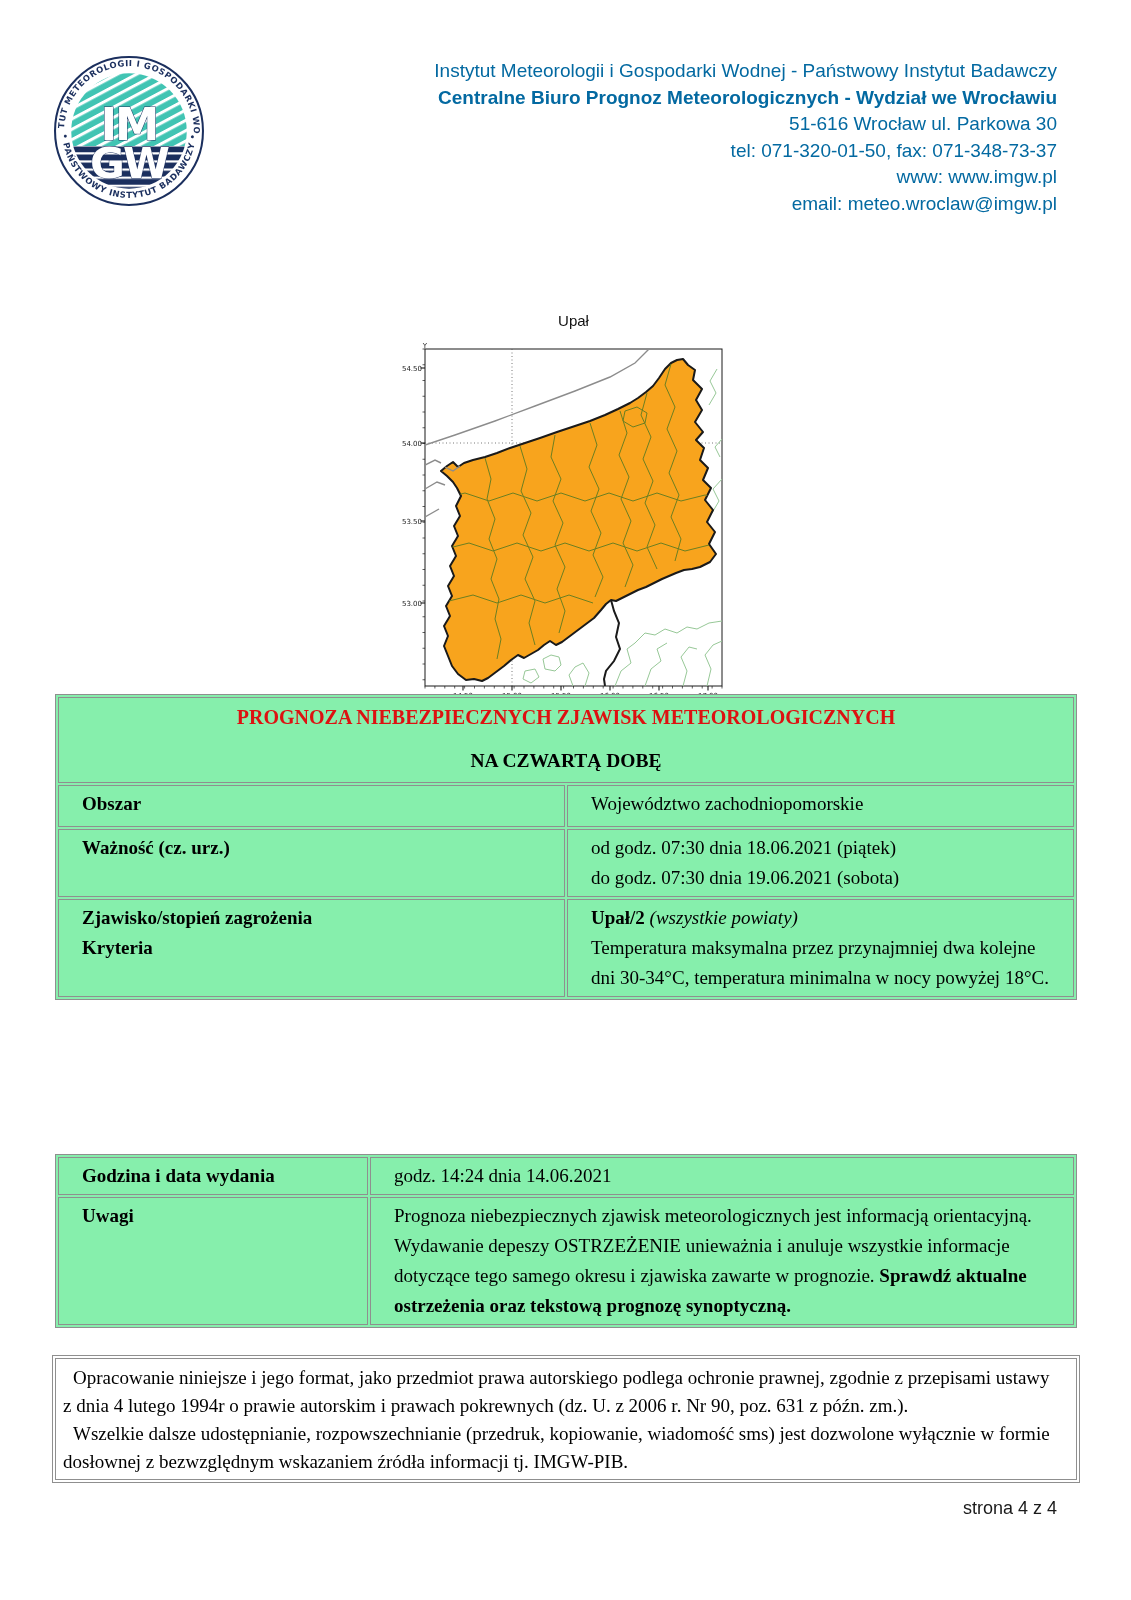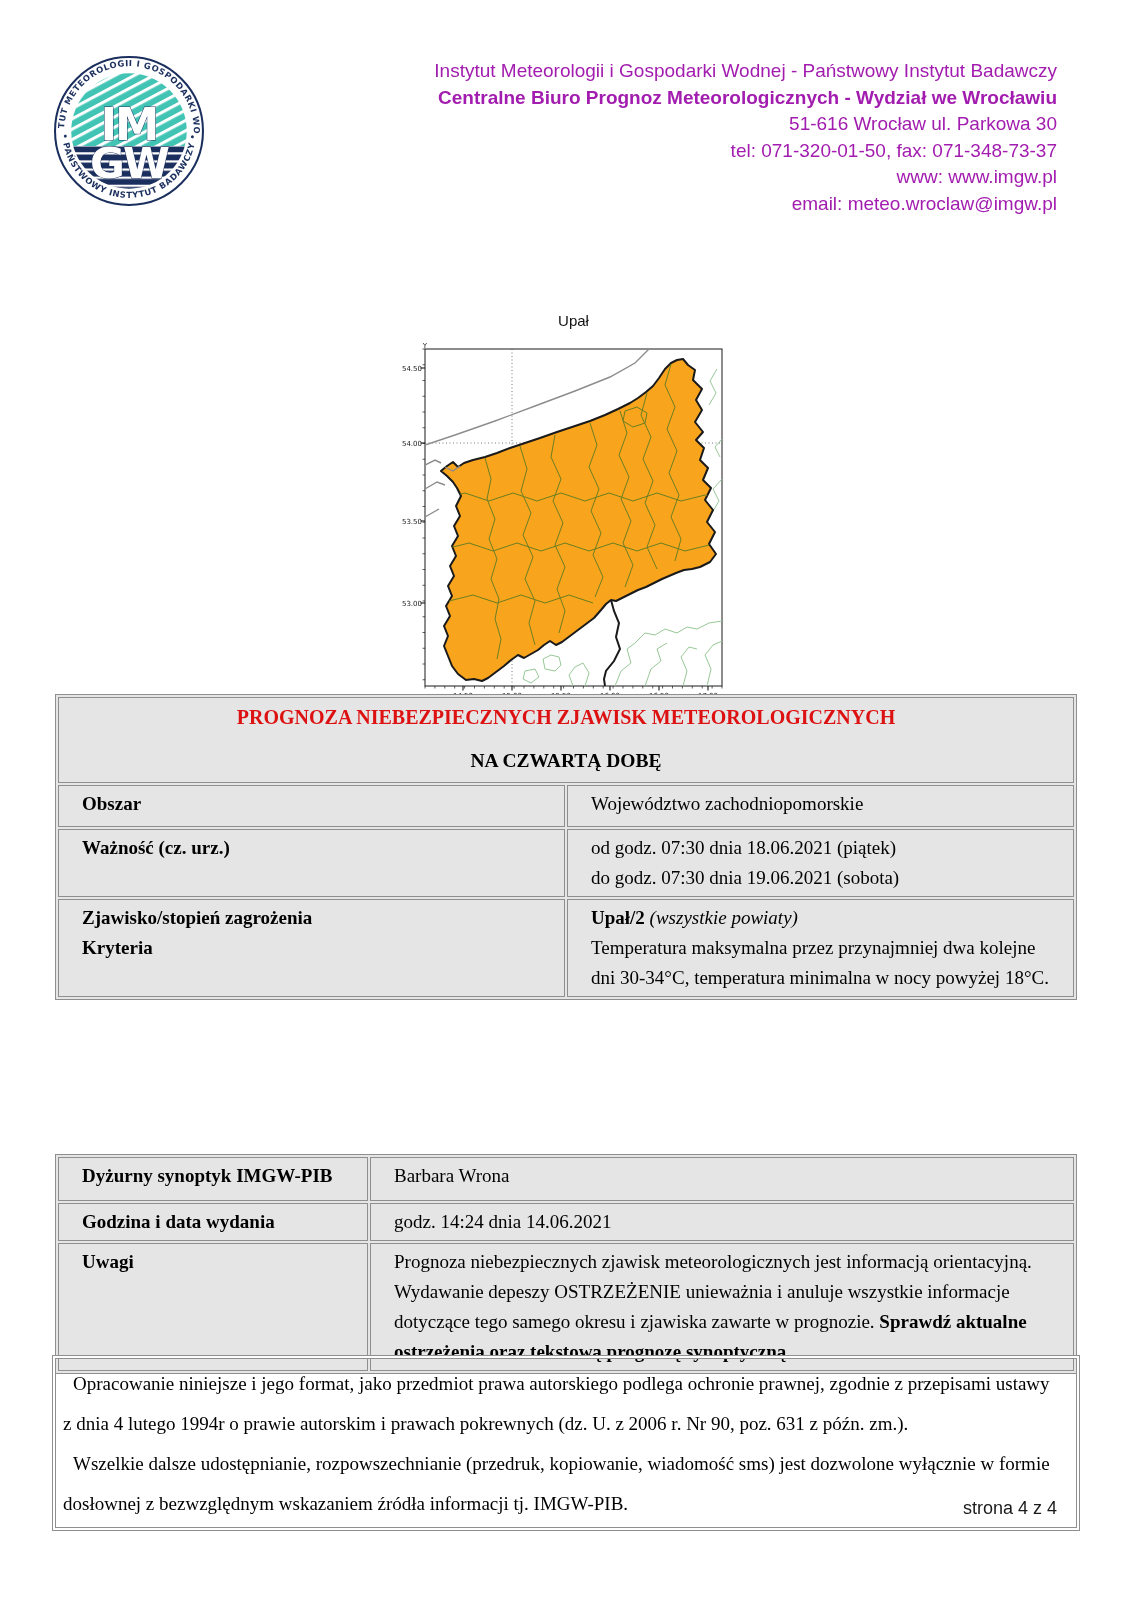--- a/index.html
+++ b/index.html
@@ -3,51 +3,51 @@
 <meta charset="utf-8">
 <style>
   html,body{margin:0;padding:0;background:#ffffff;}
   .page{position:relative;width:1131px;height:1600px;background:#fff;overflow:hidden;
         font-family:"Liberation Serif","DejaVu Serif",serif;color:#000;}
 
   
   .logo{position:absolute;left:53px;top:55px;width:152px;height:152px;}
   .hdr{position:absolute;right:74px;top:58px;width:720px;text-align:right;
        font-family:"Liberation Sans","DejaVu Sans",sans-serif;
-       font-size:19px;line-height:26.5px;color:#a21caf;}
+       font-size:19px;line-height:26.5px;color:#0369a1;}
   .hdr .b{font-weight:bold;}
 
   
   .map-title{position:absolute;left:425px;top:312px;width:297px;text-align:center;
              font-family:"Liberation Sans","DejaVu Sans",sans-serif;font-size:15px;color:#111;}
   .map-svg{position:absolute;left:397px;top:343px;}
 
   
   table.doc{position:absolute;border-collapse:separate;border-spacing:2px;
-            border:1px solid #8f8f8f;background:#e5e5e5;table-layout:fixed;}
+            border:1px solid #8f8f8f;background:#86efac;table-layout:fixed;}
   table.doc td{border:1px solid #8f8f8f;vertical-align:top;padding:3px 23px;
                font-size:19px;line-height:1.58;}
   .t1{left:55px;top:694px;width:1022px;}
   .t2{left:55px;top:1154px;width:1022px;}
   td.lbl{font-weight:bold;}
   .t1 .title-cell{text-align:center;padding:6px 8px 8px 8px;line-height:1.35;}
   .t1 .title-red{color:#dd1111;font-weight:bold;font-size:20px;}
   .t1 .title-sub{color:#000;font-weight:bold;font-size:19.5px;margin-top:17px;}
   .val-line{display:block;}
   .crit{margin-top:0;}
   .uwagi-cell{line-height:1.45;}
   .colw1{width:262px;}
   .h34{height:34px;} .h58{height:58px;} .h74{height:74px;}
   .h36{height:36px;} .h30{height:30px;} .h104{height:104px;}
 
   
   .copy{position:absolute;left:52px;top:1355px;width:1028px;min-height:100px;
         border:1px solid #8f8f8f;box-shadow:inset 0 0 0 2px #ffffff,inset 0 0 0 3px #8f8f8f;
         padding:8px 18px 6px 10px;box-sizing:border-box;
-        font-size:19px;line-height:40px;}
+        font-size:19px;line-height:28px;}
   .copy p{margin:0;text-indent:10px;}
   .copy p + p{text-indent:10px;}
 
   
   .pageno{position:absolute;right:74px;top:1498px;
           font-family:"Liberation Sans","DejaVu Sans",sans-serif;font-size:18px;color:#1a1a1a;}
 </style>
 </head>
 <body>
 
@@ -261,24 +261,20 @@
       <td class="h74">
         <span class="val-line"><b>Upał/2</b><i> (wszystkie powiaty)</i></span>
         <span class="val-line crit">Temperatura maksymalna przez przynajmniej dwa kolejne dni 30-34°C, temperatura minimalna w nocy powyżej 18°C.</span>
       </td>
     </tr>
   </tbody>
     </table>
 
   <table class="doc t2">
     <tbody>
-        <tr>
-      <td class="lbl colw1 h36">Dyżurny synoptyk IMGW-PIB</td>
-      <td class="h36">Barbara Wrona</td>
-    </tr>
     <tr>
       <td class="lbl colw1 h30">Godzina i data wydania</td>
       <td class="h30">godz. 14:24 dnia 14.06.2021</td>
     </tr>
     <tr>
       <td class="lbl colw1 h104">Uwagi</td>
       <td class="h104 uwagi-cell">
         <span>Prognoza niebezpiecznych zjawisk meteorologicznych jest informacją orientacyjną. Wydawanie depeszy OSTRZEŻENIE unieważnia i anuluje wszystkie informacje dotyczące tego samego okresu i zjawiska zawarte w prognozie. </span><b>Sprawdź aktualne ostrzeżenia oraz tekstową prognozę synoptyczną.</b>
       </td>
     </tr>

